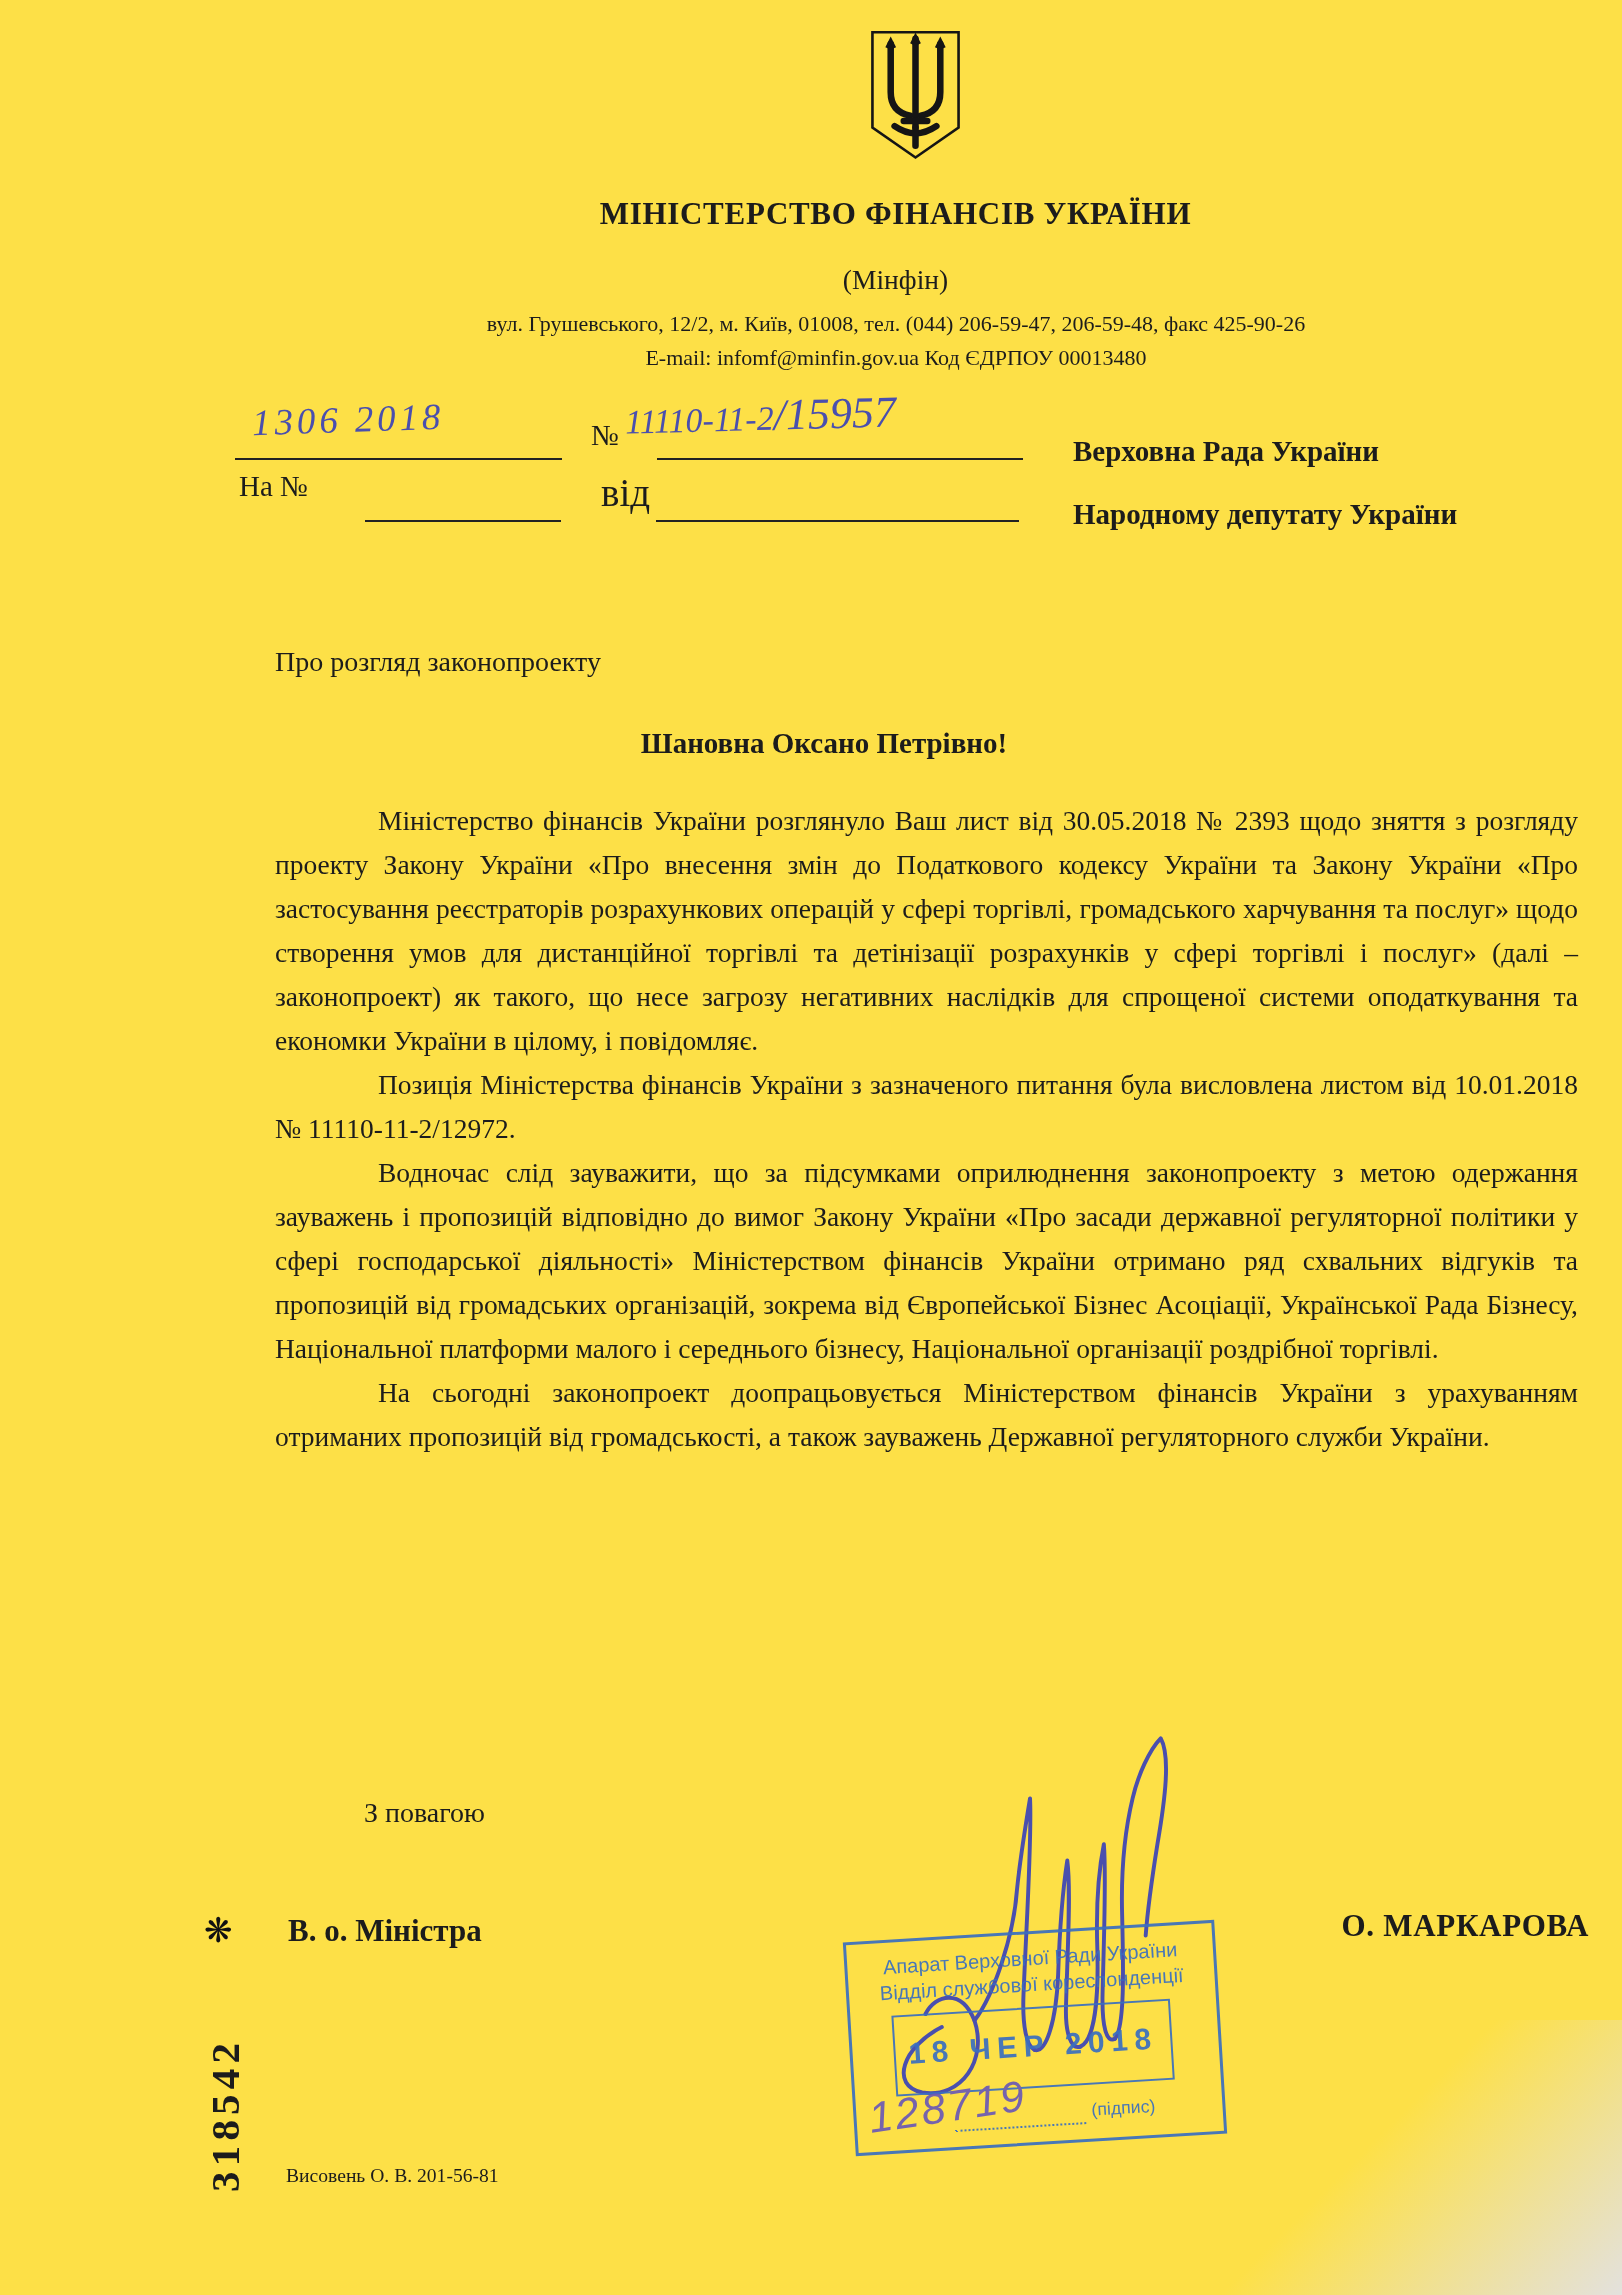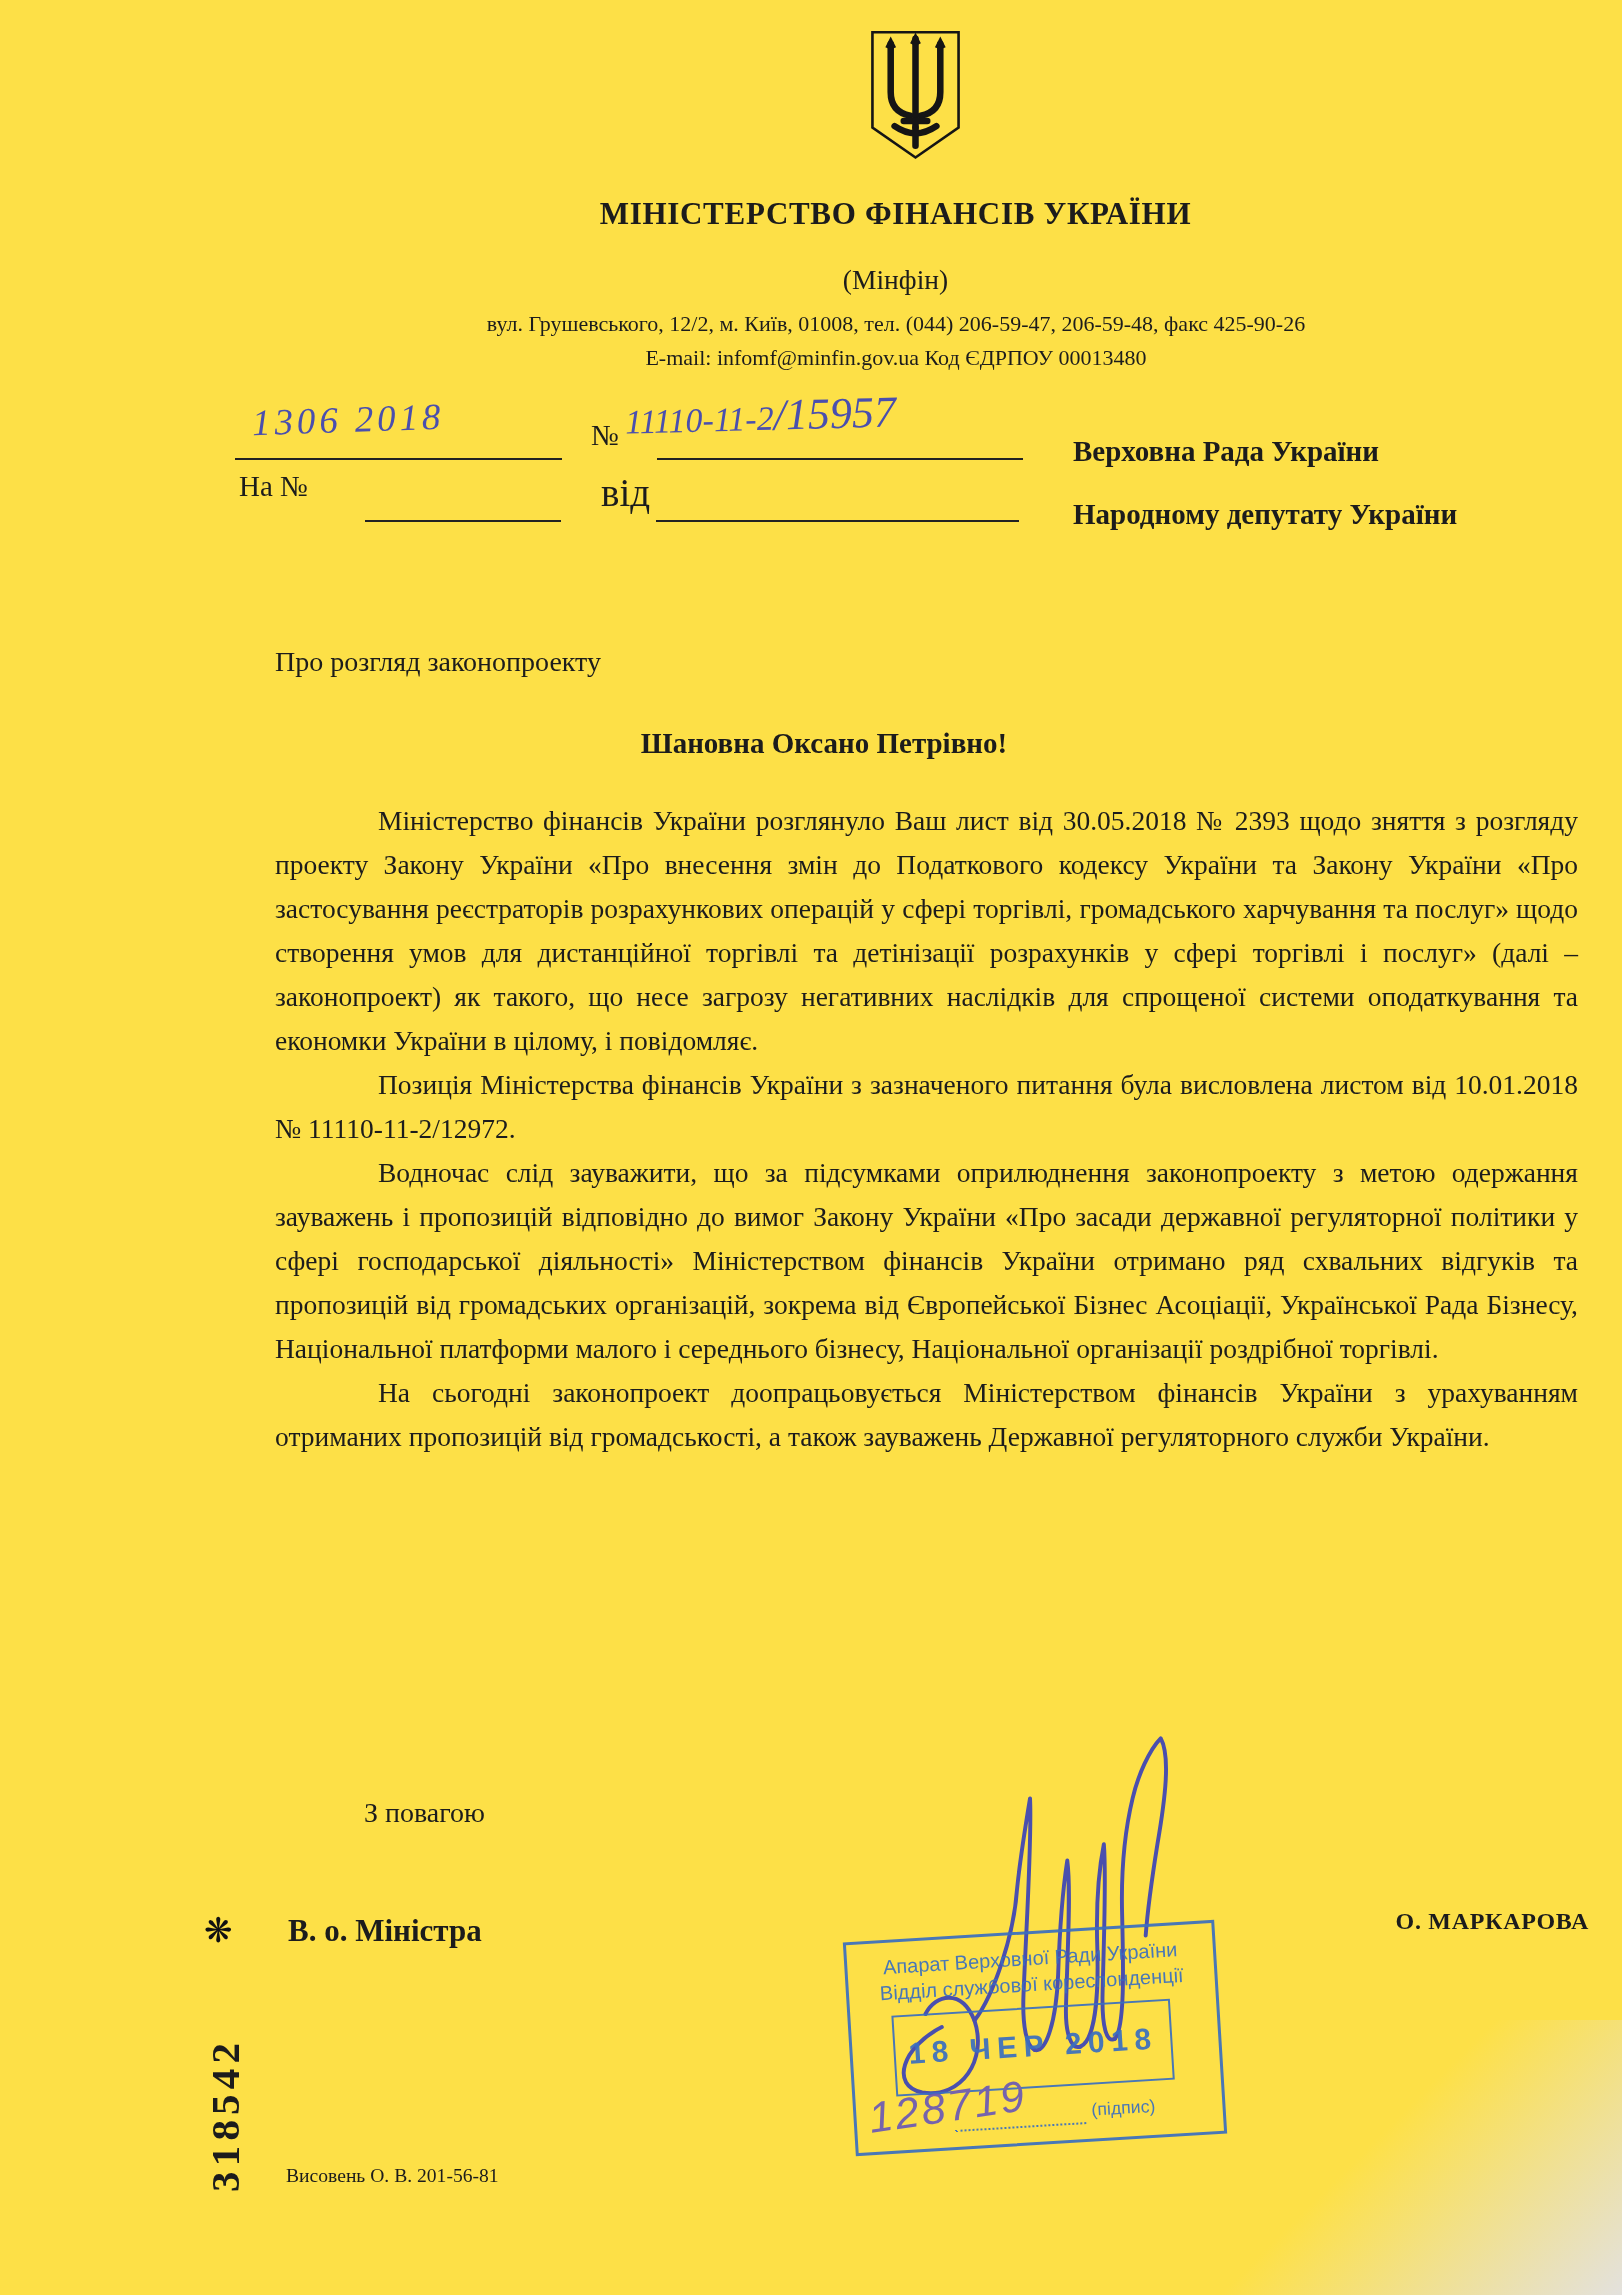--- a/index.html
+++ b/index.html
@@ -46,21 +46,21 @@
   .salutation{left:536px;top:727px;width:576px;text-align:center;font-size:29px;font-weight:bold;}
   
   .body-text{
     left:275px;top:799px;width:1303px;
     font-size:27.5px;line-height:44px;
     text-align:justify;
   }
   .body-text p{margin:0;text-indent:103px;}
   .closing{left:364px;top:1797px;font-size:28px;}
   .signer-title{left:288px;top:1913px;font-size:31px;font-weight:bold;}
-  .signer-name{left:1295px;top:1908px;width:294px;text-align:right;font-size:24px;font-weight:bold;letter-spacing:0.7px;}
+  .signer-name{left:1295px;top:1908px;width:294px;text-align:right;font-size:31px;font-weight:bold;letter-spacing:0.7px;}
   .footer-contact{left:286px;top:2165px;font-size:19.6px;}
   
   .barcode-mark{left:204px;top:1910px;font-size:34px;color:#111;}
   .barcode-number{
     left:201px;top:2192px;
     transform:rotate(-90deg);transform-origin:left top;
     font-size:41px;font-weight:bold;letter-spacing:5.2px;white-space:nowrap;
   }
   
   .stamp{

